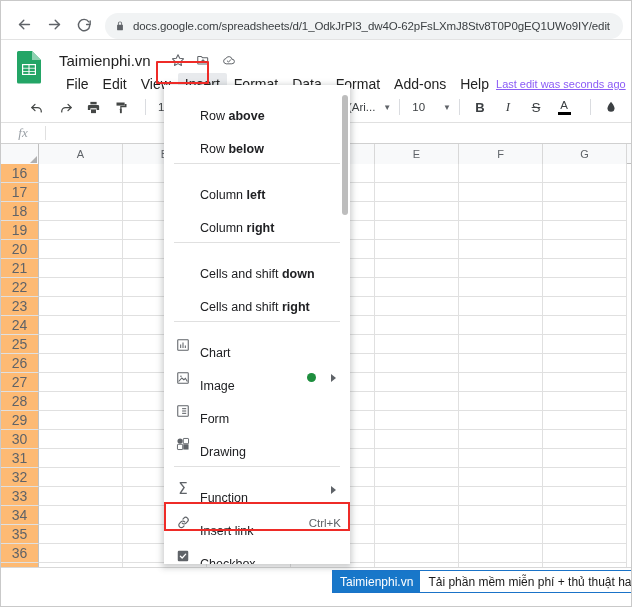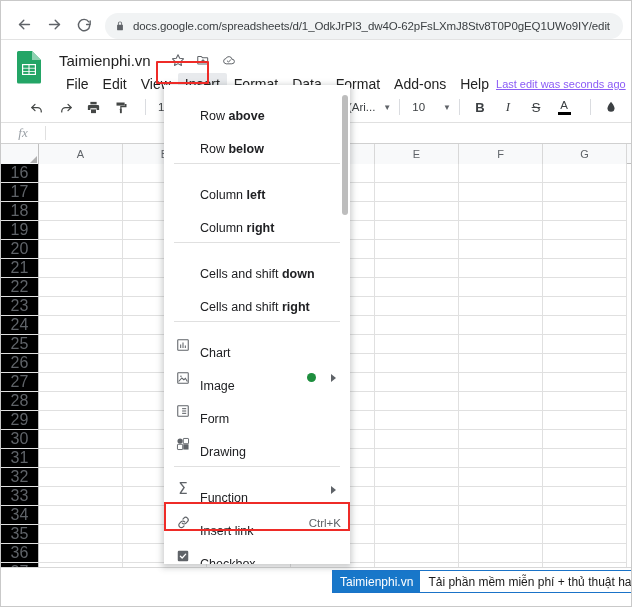--- a/index.html
+++ b/index.html
@@ -185,24 +185,24 @@
     color: #5f6368;
     display: flex; align-items: center; justify-content: center;
   }
   .rows-area {
     position: absolute; left: 0; top: 20px;
     width: 632px;
   }
   .grid-row { display: flex; height: 19px; }
   .row-head {
     width: 38px; height: 19px;
-    background: #000000;
+    background: #fdba74;
     border-right: 1px solid #c0c0c0;
     border-bottom: 1px solid #e0e0e0;
-    font-size: 16px; color: #5f6368;
+    font-size: 14px; color: #5f6368;
     display: flex; align-items: center; justify-content: center;
   }
   .cell {
     width: 84px; height: 19px;
     border-right: 1px solid #e0e0e0;
     border-bottom: 1px solid #e0e0e0;
     background: #ffffff;
   }
 
   

